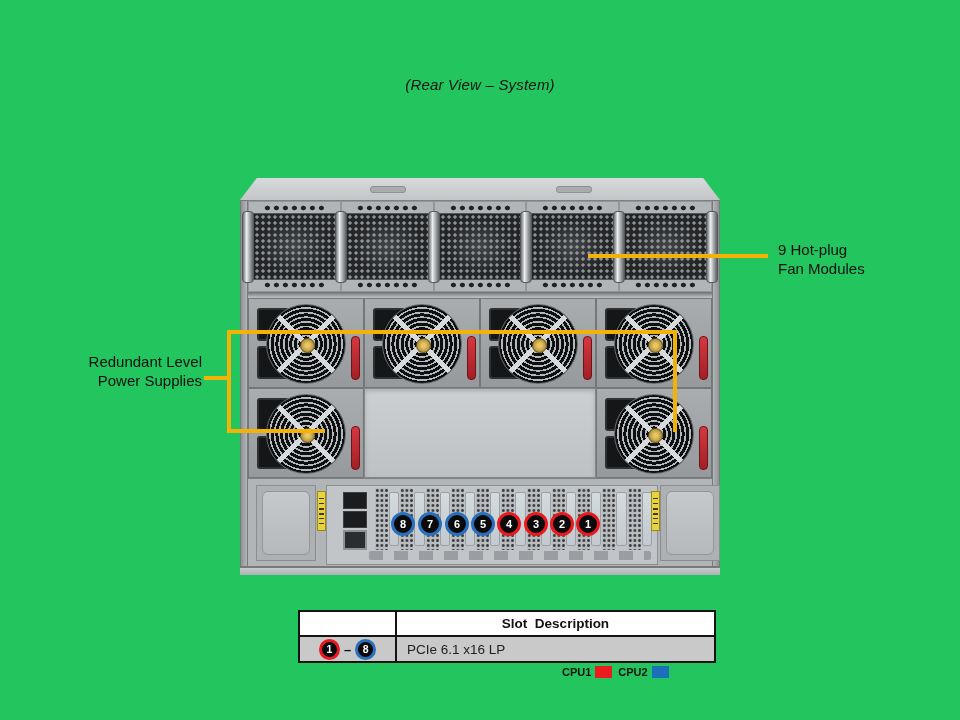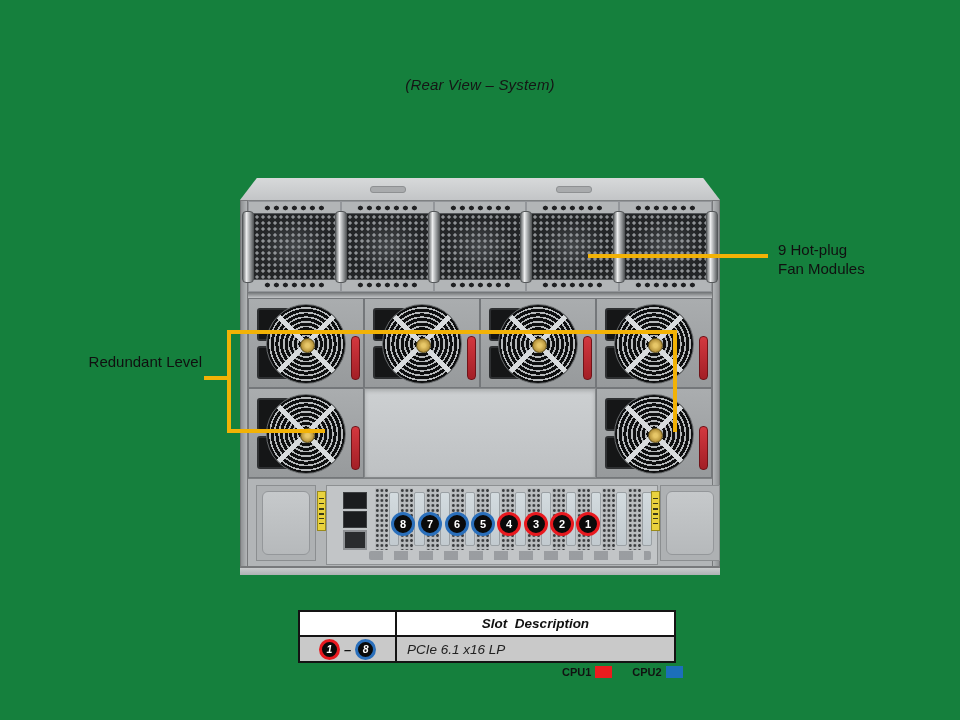--- a/index.html
+++ b/index.html
@@ -1,16 +1,16 @@
 <!DOCTYPE html>
 <html><head>
 <meta charset="utf-8">
 <style>
   html,body{margin:0;padding:0;background:#fff;}
-  .canvas{position:relative;width:960px;height:720px;background:#15803d;overflow:hidden;
+  .canvas{position:relative;width:960px;height:720px;background:#22c55e;overflow:hidden;
           font-family:"Liberation Sans", sans-serif;color:#111;}
 
   
   .title{position:absolute;left:0;right:0;top:76px;text-align:center;
          font-size:15px;font-style:italic;color:#151515;letter-spacing:.2px;}
 
   
   .server{position:absolute;left:240px;top:178px;width:480px;height:397px;}
   .top3d{position:absolute;left:0;top:0;width:480px;height:22px;
          background:linear-gradient(#d7d9da,#c3c5c7);
@@ -95,22 +95,22 @@
         box-sizing:border-box;z-index:4;}
   .slotnum.blue{border:3px solid #2a6fbb;}
   .slotnum.red{border:3px solid #e8191f;}
 
   
   .cline{position:absolute;background:#f2b206;z-index:6;}
   .callout-label{position:absolute;font-size:15px;line-height:19px;color:#101010;z-index:6;}
   .callout-label.right-align{text-align:right;}
 
   
-  .slot-table{position:absolute;left:298px;top:610px;width:378px;border:2px solid #141414;
-        box-sizing:border-box;background:#fff;z-index:6;font-style:italic;}
+  .slot-table{position:absolute;left:298px;top:610px;width:418px;border:2px solid #141414;
+        box-sizing:border-box;background:#fff;z-index:6;}
   .trow{display:flex;height:23px;}
   .trow.data{background:#c9c9c9;border-top:2px solid #141414;height:24px;}
   .tc1{width:97px;border-right:2px solid #141414;box-sizing:border-box;display:flex;
         align-items:center;justify-content:center;gap:4px;}
   .tc2{flex:1;display:flex;align-items:center;justify-content:center;
         font-size:13.5px;font-weight:bold;white-space:pre;}
   .trow.data .tc2{justify-content:flex-start;padding-left:10px;font-weight:normal;font-size:13.5px;color:#222;}
   .mini{width:21px;height:21px;border-radius:50%;background:#0a0a0a;color:#fff;font-size:10.5px;
         font-weight:bold;display:flex;align-items:center;justify-content:center;box-sizing:border-box;}
   .mini.red{border:3px solid #e8191f;}
@@ -285,37 +285,38 @@
   <div class="cline" style="left:227px;top:330px;width:450px;height:4px"></div>
   <div class="cline" style="left:673px;top:330px;width:4px;height:102px"></div>
   <div class="cline" style="left:227px;top:429px;width:98px;height:4px"></div>
 
   <div class="callout-label" style="left:778px;top:240px">
     <div>9 Hot-plug</div>
     <div>Fan Modules</div>
   </div>
   <div class="callout-label right-align" style="left:30px;top:352px;width:172px">
     <div>Redundant Level</div>
+    <div>Power Supplies</div>
   </div>
 
   <div class="slot-table">
     <div class="trow head">
       <div class="tc1"></div>
       <div class="tc2">Slot  Description</div>
     </div>
     <div class="trow data">
       <div class="tc1">
         <span class="mini red">1</span>
         <span class="dash">–</span>
         <span class="mini blue">8</span>
       </div>
       <div class="tc2">PCIe 6.1 x16 LP</div>
     </div>
   </div>
 
   <div class="legend">
     <span>CPU1</span>
     <span class="sw red"></span>
-    <span style="margin-left:16px">CPU2</span>
+    <span style="margin-left:2px">CPU2</span>
     <span class="sw blue"></span>
   </div>
 
 </div>
 
 </body></html>

